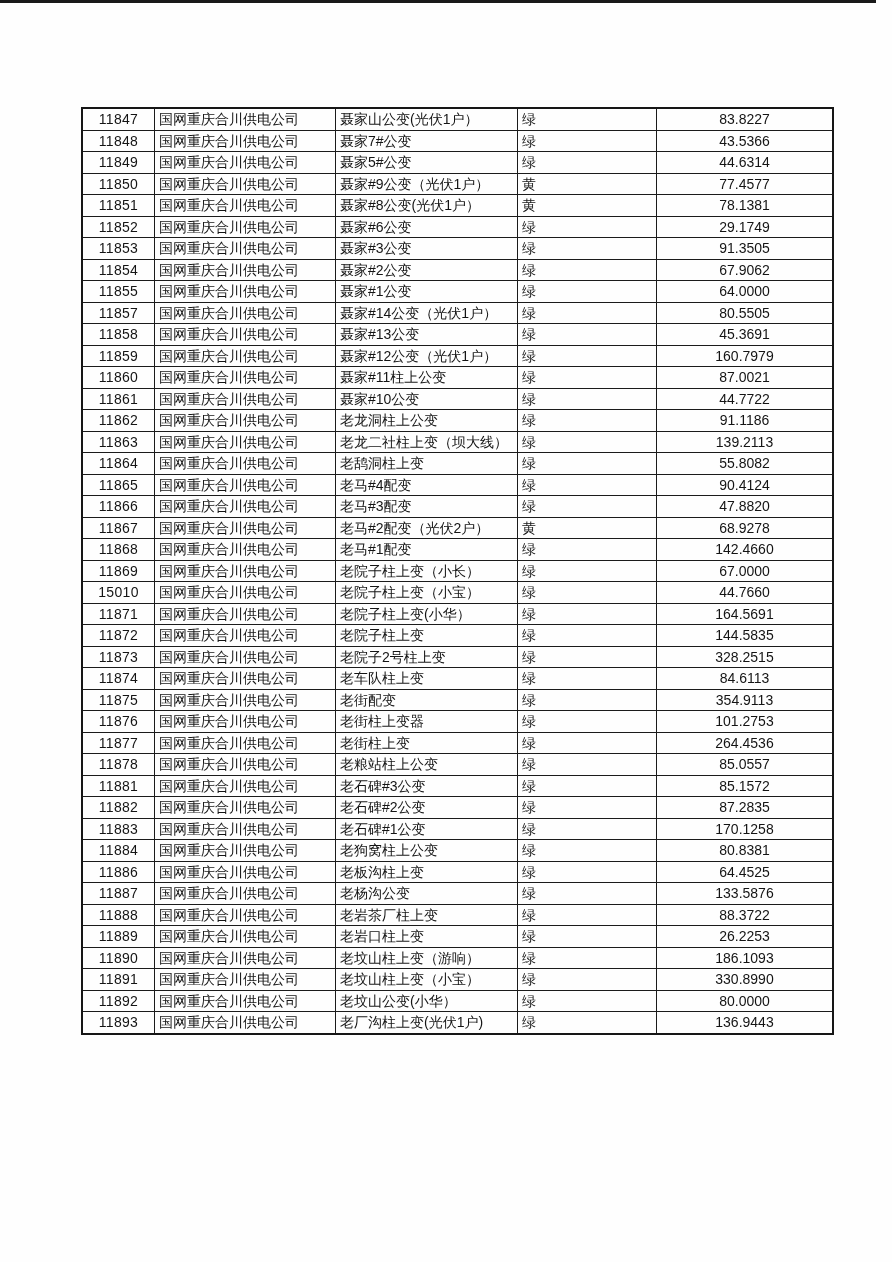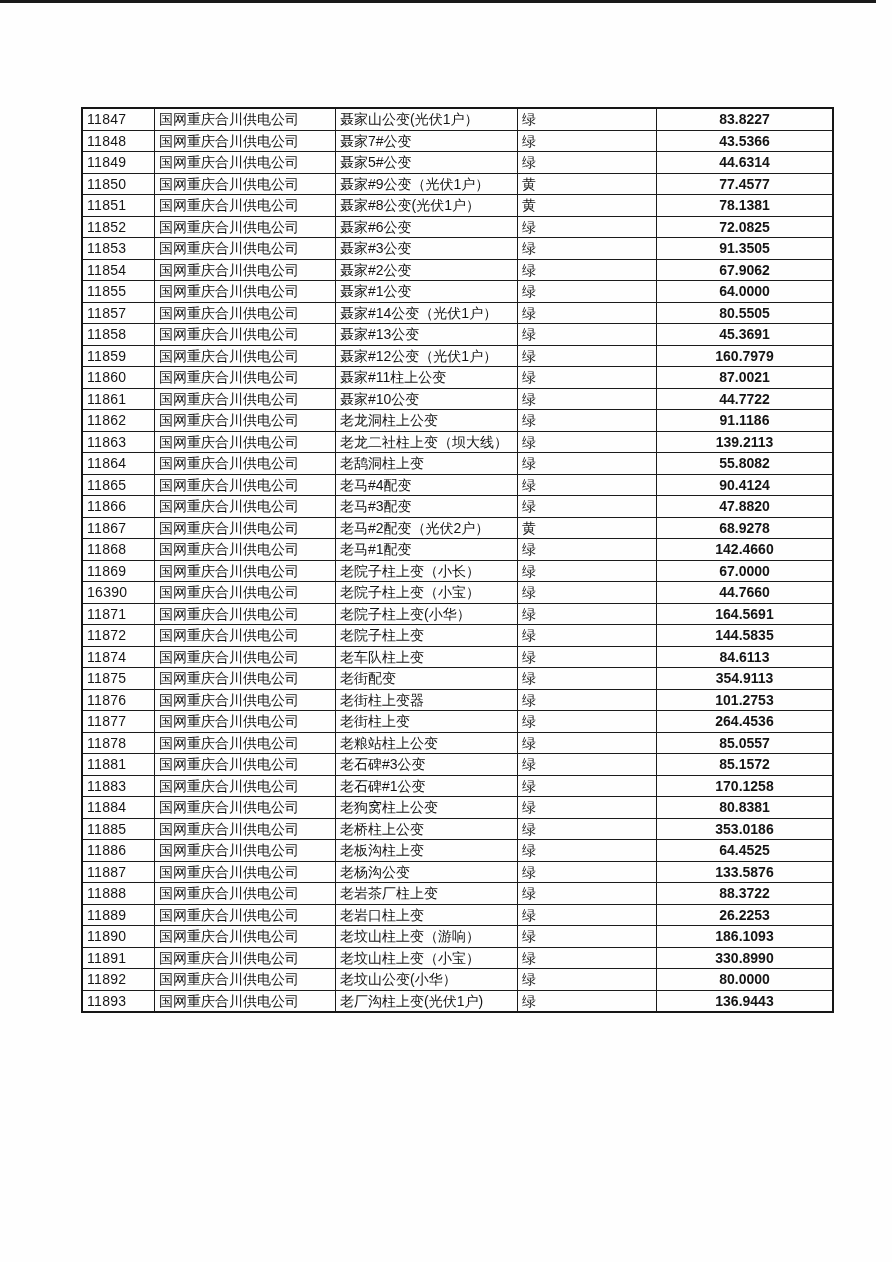--- a/index.html
+++ b/index.html
@@ -35,25 +35,25 @@
   table.data-table td {
     border: 1px solid #1b1b1b;
     height: 20.5px;
     padding: 0 4px;
     color: #141414;
     font-size: 14px;
     line-height: 20px;
     white-space: nowrap;
     overflow: hidden;
   }
-  td.col-id     { width: 63px;  text-align: left; font-size: 15px; letter-spacing: 0.3px; }
+  td.col-id     { width: 63px;  text-align: center; font-size: 15px; letter-spacing: 0.3px; }
   td.col-company{ width: 172px; text-align: left; }
   td.col-name   { width: 173px; text-align: left; }
   td.col-status { width: 130px; text-align: left; }
-  td.col-value  { width: 167px; text-align: center; font-size: 15px; font-weight: bold; }
+  td.col-value  { width: 167px; text-align: center; font-size: 15px; }
 </style>
 </head>
 <body>
 
 <div class="page">
   <div class="scan-strip"></div>
 
   <table class="data-table">
     <tbody>
         <tr>
@@ -89,21 +89,21 @@
       <td class="col-company">国网重庆合川供电公司</td>
       <td class="col-name">聂家#8公变(光伏1户）</td>
       <td class="col-status">黄</td>
       <td class="col-value">78.1381</td>
     </tr>
         <tr>
       <td class="col-id">11852</td>
       <td class="col-company">国网重庆合川供电公司</td>
       <td class="col-name">聂家#6公变</td>
       <td class="col-status">绿</td>
-      <td class="col-value">72.0825</td>
+      <td class="col-value">29.1749</td>
     </tr>
         <tr>
       <td class="col-id">11853</td>
       <td class="col-company">国网重庆合川供电公司</td>
       <td class="col-name">聂家#3公变</td>
       <td class="col-status">绿</td>
       <td class="col-value">91.3505</td>
     </tr>
         <tr>
       <td class="col-id">11854</td>
@@ -204,41 +204,48 @@
       <td class="col-value">142.4660</td>
     </tr>
         <tr>
       <td class="col-id">11869</td>
       <td class="col-company">国网重庆合川供电公司</td>
       <td class="col-name">老院子柱上变（小长）</td>
       <td class="col-status">绿</td>
       <td class="col-value">67.0000</td>
     </tr>
         <tr>
-      <td class="col-id">16390</td>
+      <td class="col-id">15010</td>
       <td class="col-company">国网重庆合川供电公司</td>
       <td class="col-name">老院子柱上变（小宝）</td>
       <td class="col-status">绿</td>
       <td class="col-value">44.7660</td>
     </tr>
         <tr>
       <td class="col-id">11871</td>
       <td class="col-company">国网重庆合川供电公司</td>
       <td class="col-name">老院子柱上变(小华）</td>
       <td class="col-status">绿</td>
       <td class="col-value">164.5691</td>
     </tr>
         <tr>
       <td class="col-id">11872</td>
       <td class="col-company">国网重庆合川供电公司</td>
       <td class="col-name">老院子柱上变</td>
       <td class="col-status">绿</td>
       <td class="col-value">144.5835</td>
     </tr>
         <tr>
+      <td class="col-id">11873</td>
+      <td class="col-company">国网重庆合川供电公司</td>
+      <td class="col-name">老院子2号柱上变</td>
+      <td class="col-status">绿</td>
+      <td class="col-value">328.2515</td>
+    </tr>
+        <tr>
       <td class="col-id">11874</td>
       <td class="col-company">国网重庆合川供电公司</td>
       <td class="col-name">老车队柱上变</td>
       <td class="col-status">绿</td>
       <td class="col-value">84.6113</td>
     </tr>
         <tr>
       <td class="col-id">11875</td>
       <td class="col-company">国网重庆合川供电公司</td>
       <td class="col-name">老街配变</td>
@@ -267,39 +274,39 @@
       <td class="col-value">85.0557</td>
     </tr>
         <tr>
       <td class="col-id">11881</td>
       <td class="col-company">国网重庆合川供电公司</td>
       <td class="col-name">老石碑#3公变</td>
       <td class="col-status">绿</td>
       <td class="col-value">85.1572</td>
     </tr>
         <tr>
+      <td class="col-id">11882</td>
+      <td class="col-company">国网重庆合川供电公司</td>
+      <td class="col-name">老石碑#2公变</td>
+      <td class="col-status">绿</td>
+      <td class="col-value">87.2835</td>
+    </tr>
+        <tr>
       <td class="col-id">11883</td>
       <td class="col-company">国网重庆合川供电公司</td>
       <td class="col-name">老石碑#1公变</td>
       <td class="col-status">绿</td>
       <td class="col-value">170.1258</td>
     </tr>
         <tr>
       <td class="col-id">11884</td>
       <td class="col-company">国网重庆合川供电公司</td>
       <td class="col-name">老狗窝柱上公变</td>
       <td class="col-status">绿</td>
       <td class="col-value">80.8381</td>
-    </tr>
-        <tr>
-      <td class="col-id">11885</td>
-      <td class="col-company">国网重庆合川供电公司</td>
-      <td class="col-name">老桥柱上公变</td>
-      <td class="col-status">绿</td>
-      <td class="col-value">353.0186</td>
     </tr>
         <tr>
       <td class="col-id">11886</td>
       <td class="col-company">国网重庆合川供电公司</td>
       <td class="col-name">老板沟柱上变</td>
       <td class="col-status">绿</td>
       <td class="col-value">64.4525</td>
     </tr>
         <tr>
       <td class="col-id">11887</td>

